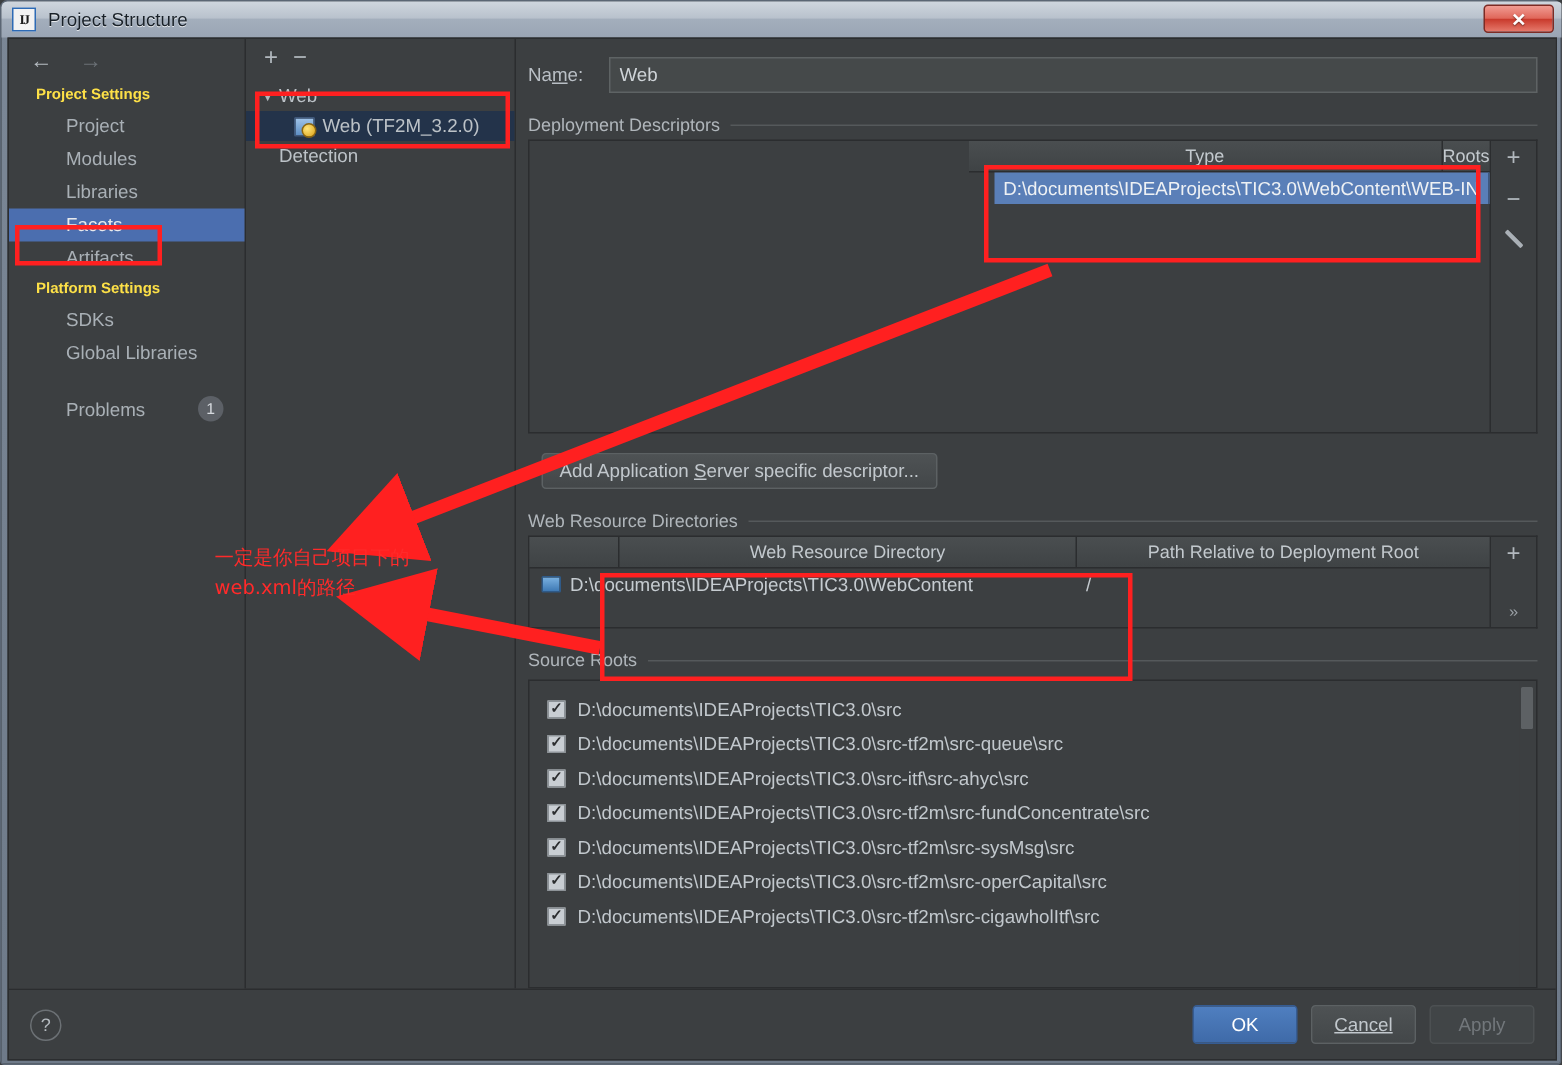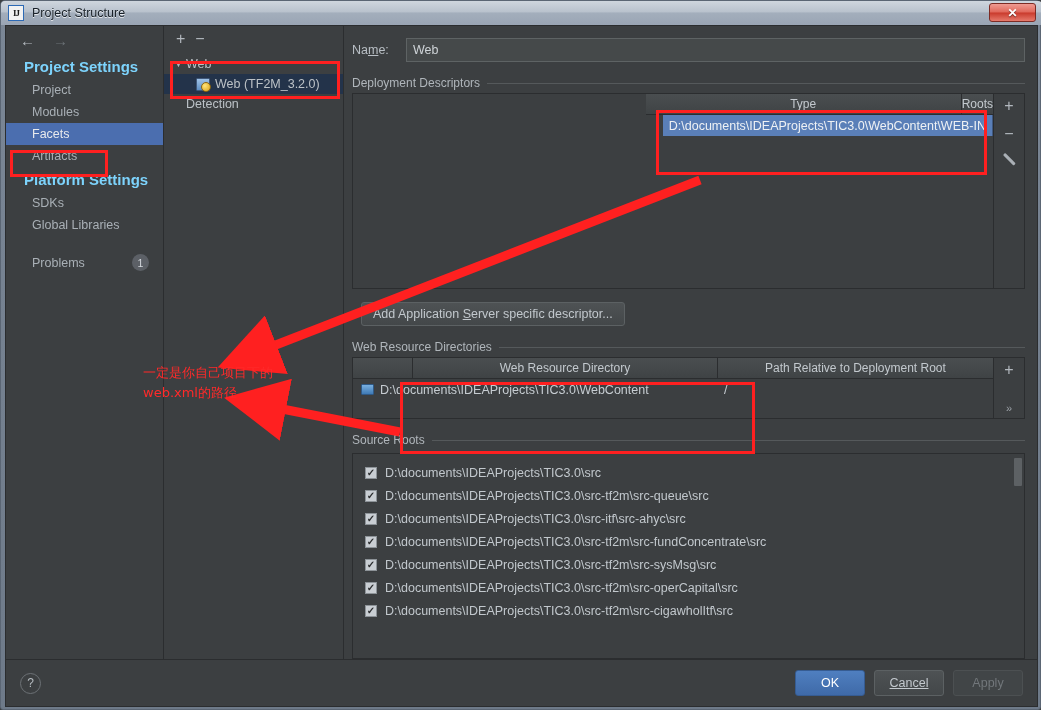--- a/index.html
+++ b/index.html
@@ -86,28 +86,28 @@
   #nav-arrows {
     height: 28px;
     display: flex; align-items: center;
     padding-left: 14px; gap: 18px;
   }
   .nav-arrow { font-size: 15px; line-height: 1; cursor: pointer; }
   .nav-arrow.enabled { color: #b6bcc2; }
   .nav-arrow.disabled { color: #6b7176; }
 
   .side-group {
-    font-size: 15px; font-weight: bold;
-    color: #7dd3fc;
+    font-size: 10px; font-weight: bold;
+    color: #fde047;
     padding: 4px 0 4px 18px;
   }
   .side-item {
     font-size: 12.5px;
     color: #a9b0b6;
-    padding: 4px 0 4px 26px;
+    padding: 4px 0 4px 38px;
     cursor: pointer;
     position: relative;
   }
   .side-item.selected {
     background: #4b6eaf;
     color: #e8eaed;
   }
   .side-spacer { height: 14px; }
   .side-item.with-badge {
     display: flex; align-items: center;
@@ -384,20 +384,21 @@
 
       <div id="sidebar">
         <div id="nav-arrows">
           <span class="nav-arrow enabled">←</span>
           <span class="nav-arrow disabled">→</span>
         </div>
 
         <div class="side-group">Project Settings</div>
         <div class="side-item">Project</div>
         <div class="side-item">Modules</div>
+        <div class="side-item">Libraries</div>
         <div class="side-item selected">Facets</div>
         <div class="side-item">Artifacts</div>
 
         <div class="side-group">Platform Settings</div>
         <div class="side-item">SDKs</div>
         <div class="side-item">Global Libraries</div>
 
         <div class="side-spacer"></div>
 
         <div class="side-item with-badge">

